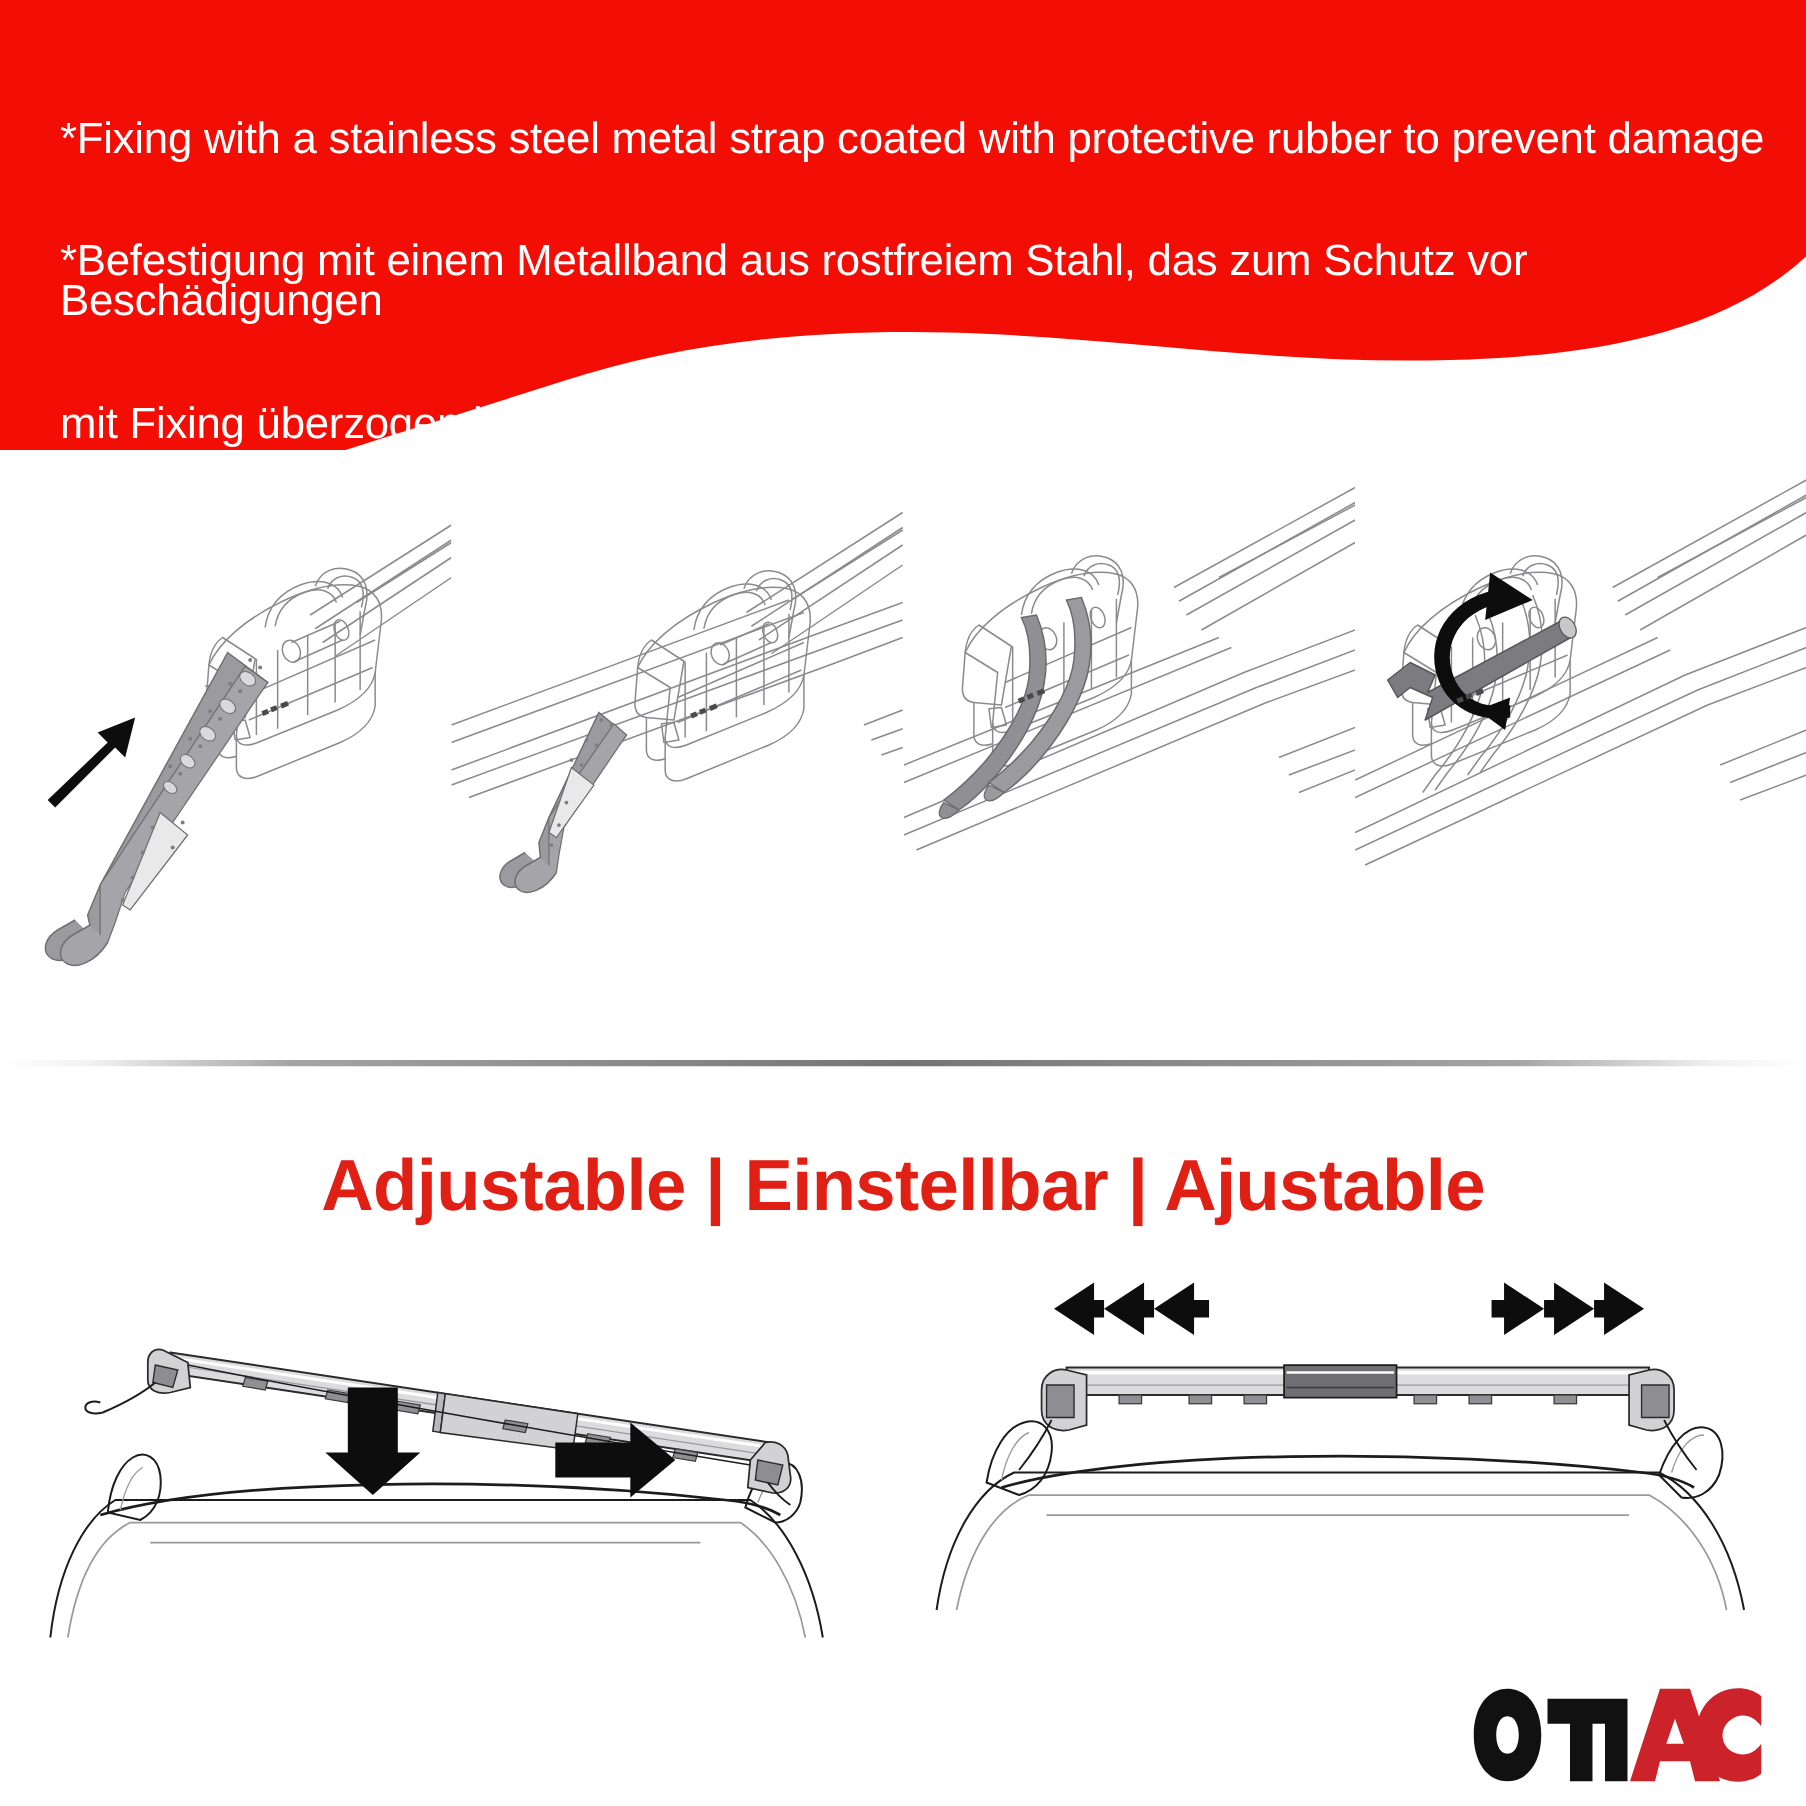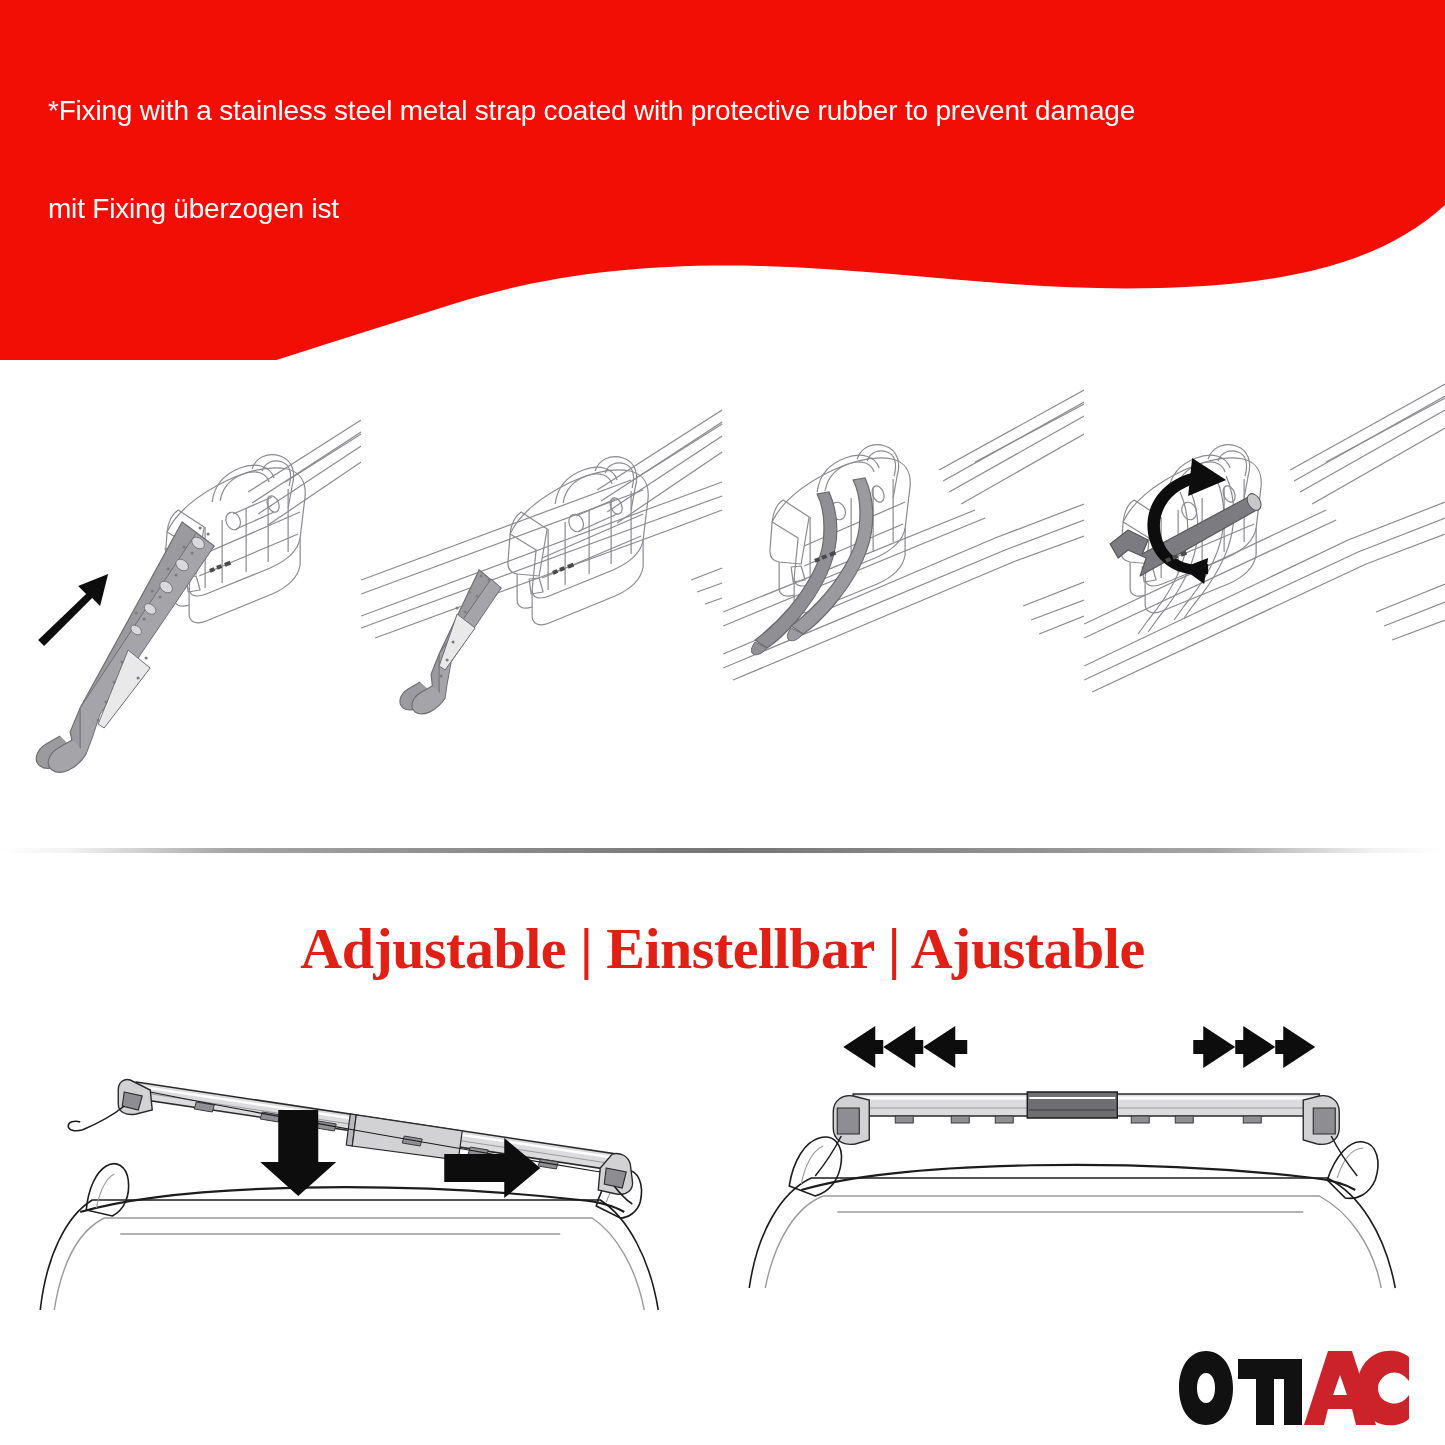--- a/index.html
+++ b/index.html
@@ -13,21 +13,21 @@
 
   
   .hero{
     position:absolute; left:0; top:0; width:1445px; height:360px;
     overflow:hidden;
   }
   .hero svg{ position:absolute; left:0; top:0; }
   .hero-text{
     position:absolute; left:48px; top:30px; width:1370px;
     color:#ffffff;
-    font-size:28px;
+    font-size:35px;
     line-height:32.5px;
     letter-spacing:-0.2px;
     white-space:pre-wrap;
     z-index:3;
   }
   .hero-line{ display:block; }
 
   
   .steps{
     position:absolute; left:0; top:362px; width:1445px; height:470px;
@@ -51,21 +51,21 @@
   }
 
   
   .adjustable-title{
     position:absolute; left:0; top:915px; width:1445px;
     text-align:center;
     color:#E01F15;
     font-size:58px;
     font-weight:bold;
     letter-spacing:-0.5px;
-    font-family:Liberation Serif, serif;
+    font-family:Liberation Sans, sans-serif;
   }
 
   
   .bottom{
     position:absolute; left:0; top:1020px; width:1445px; height:300px;
     display:flex;
   }
   .bottom-panel{ position:relative; width:722.5px; height:300px; }
   .bottom-panel svg{ position:absolute; left:0; top:0; width:100%; height:100%; }
 
@@ -83,20 +83,21 @@
   <svg width="1445" height="360" viewBox="0 0 1445 360">
     <path d="M0,0 L1445,0 L1445,205
              C1380,265 1280,285 1160,288
              C1020,292 900,270 760,266
              C640,263 540,276 450,305
              C340,340 210,380 80,425
              C50,435 20,440 0,442 Z" fill="#F20D05"></path>
   </svg>
   <div class="hero-text">
     <span class="hero-line">*Fixing with a stainless steel metal strap coated with protective rubber to prevent damage</span>
+    <span class="hero-line">*Befestigung mit einem Metallband aus rostfreiem Stahl, das zum Schutz vor Beschädigungen</span>
     <span class="hero-line">mit Fixing überzogen ist</span>
     
     
   </div>
 </div>
 
 <div class="steps">
 
   <div class="step">
     <svg viewBox="0 0 361 470">

